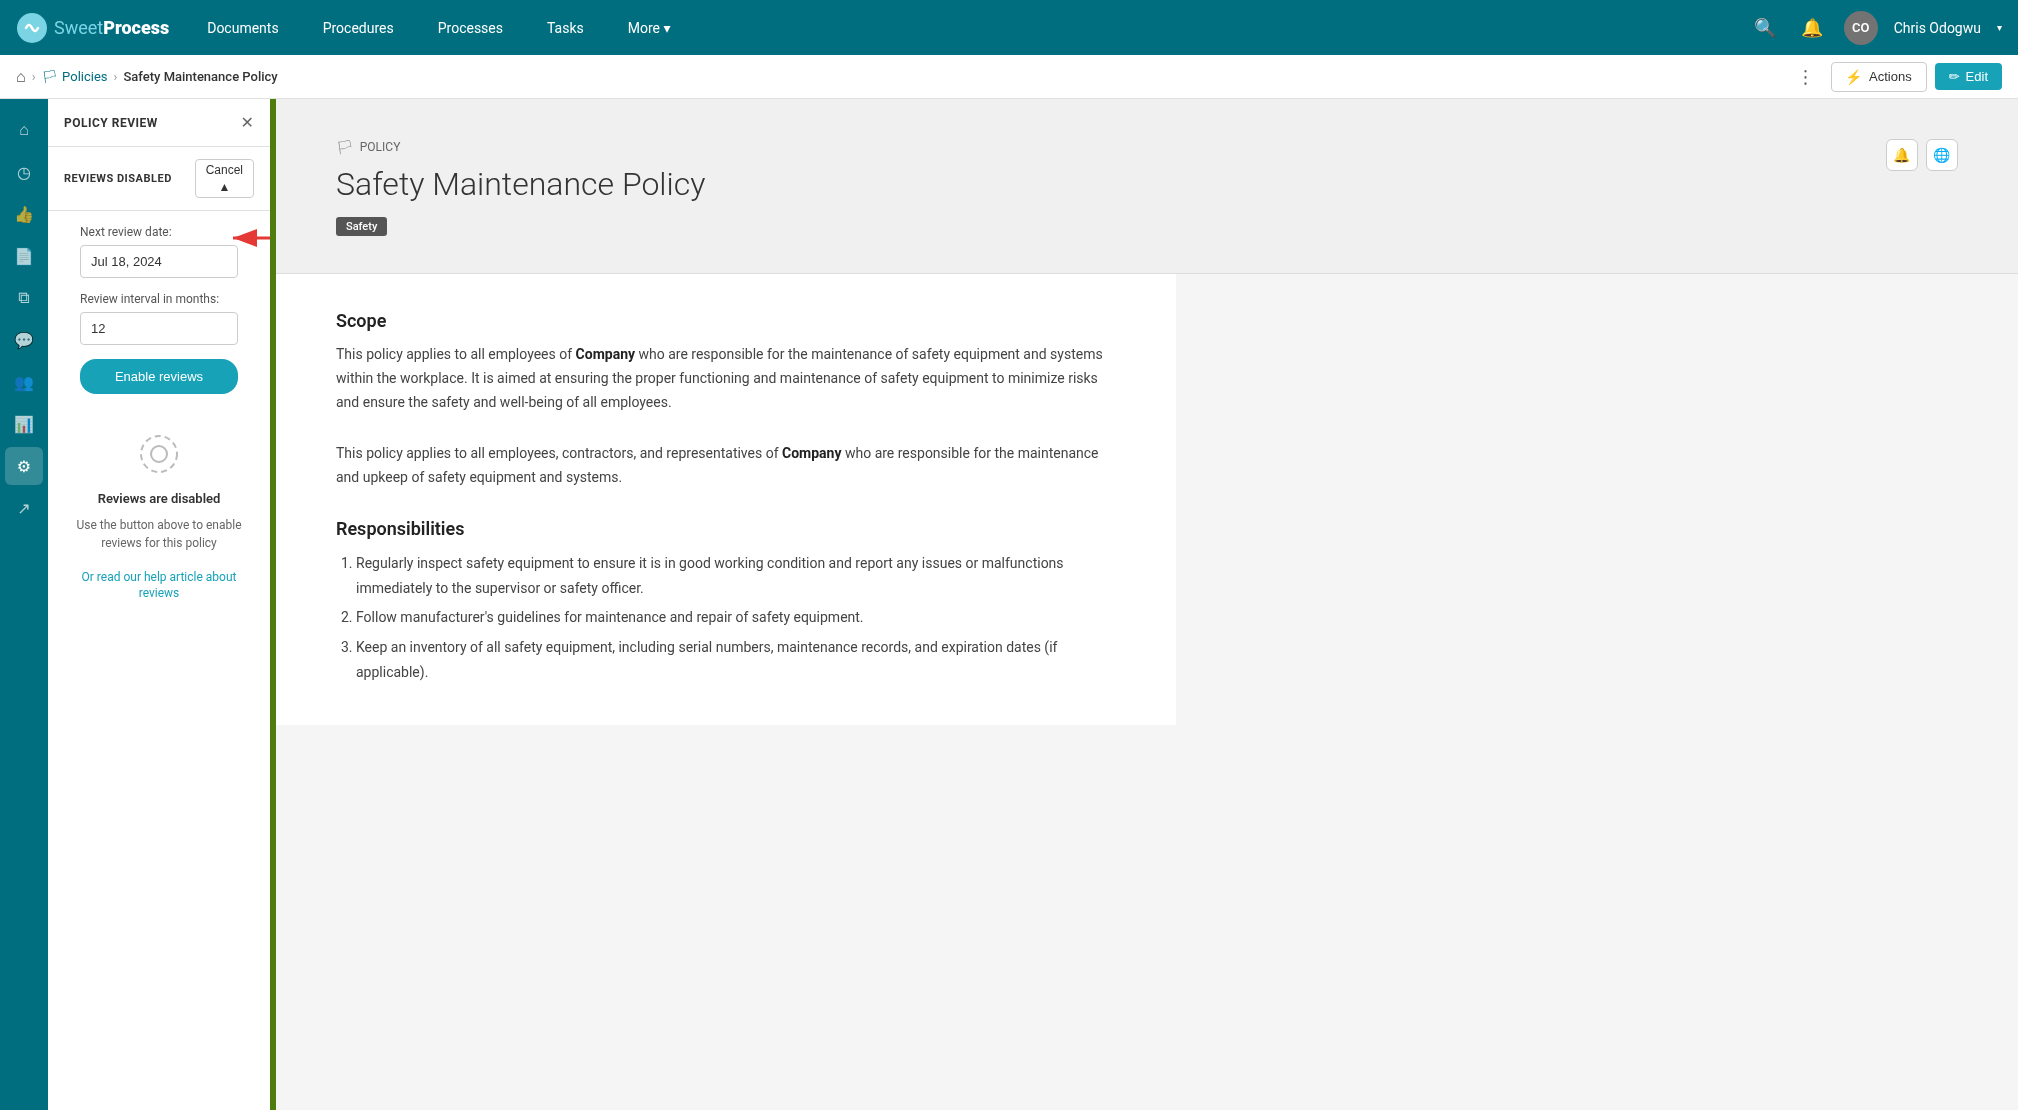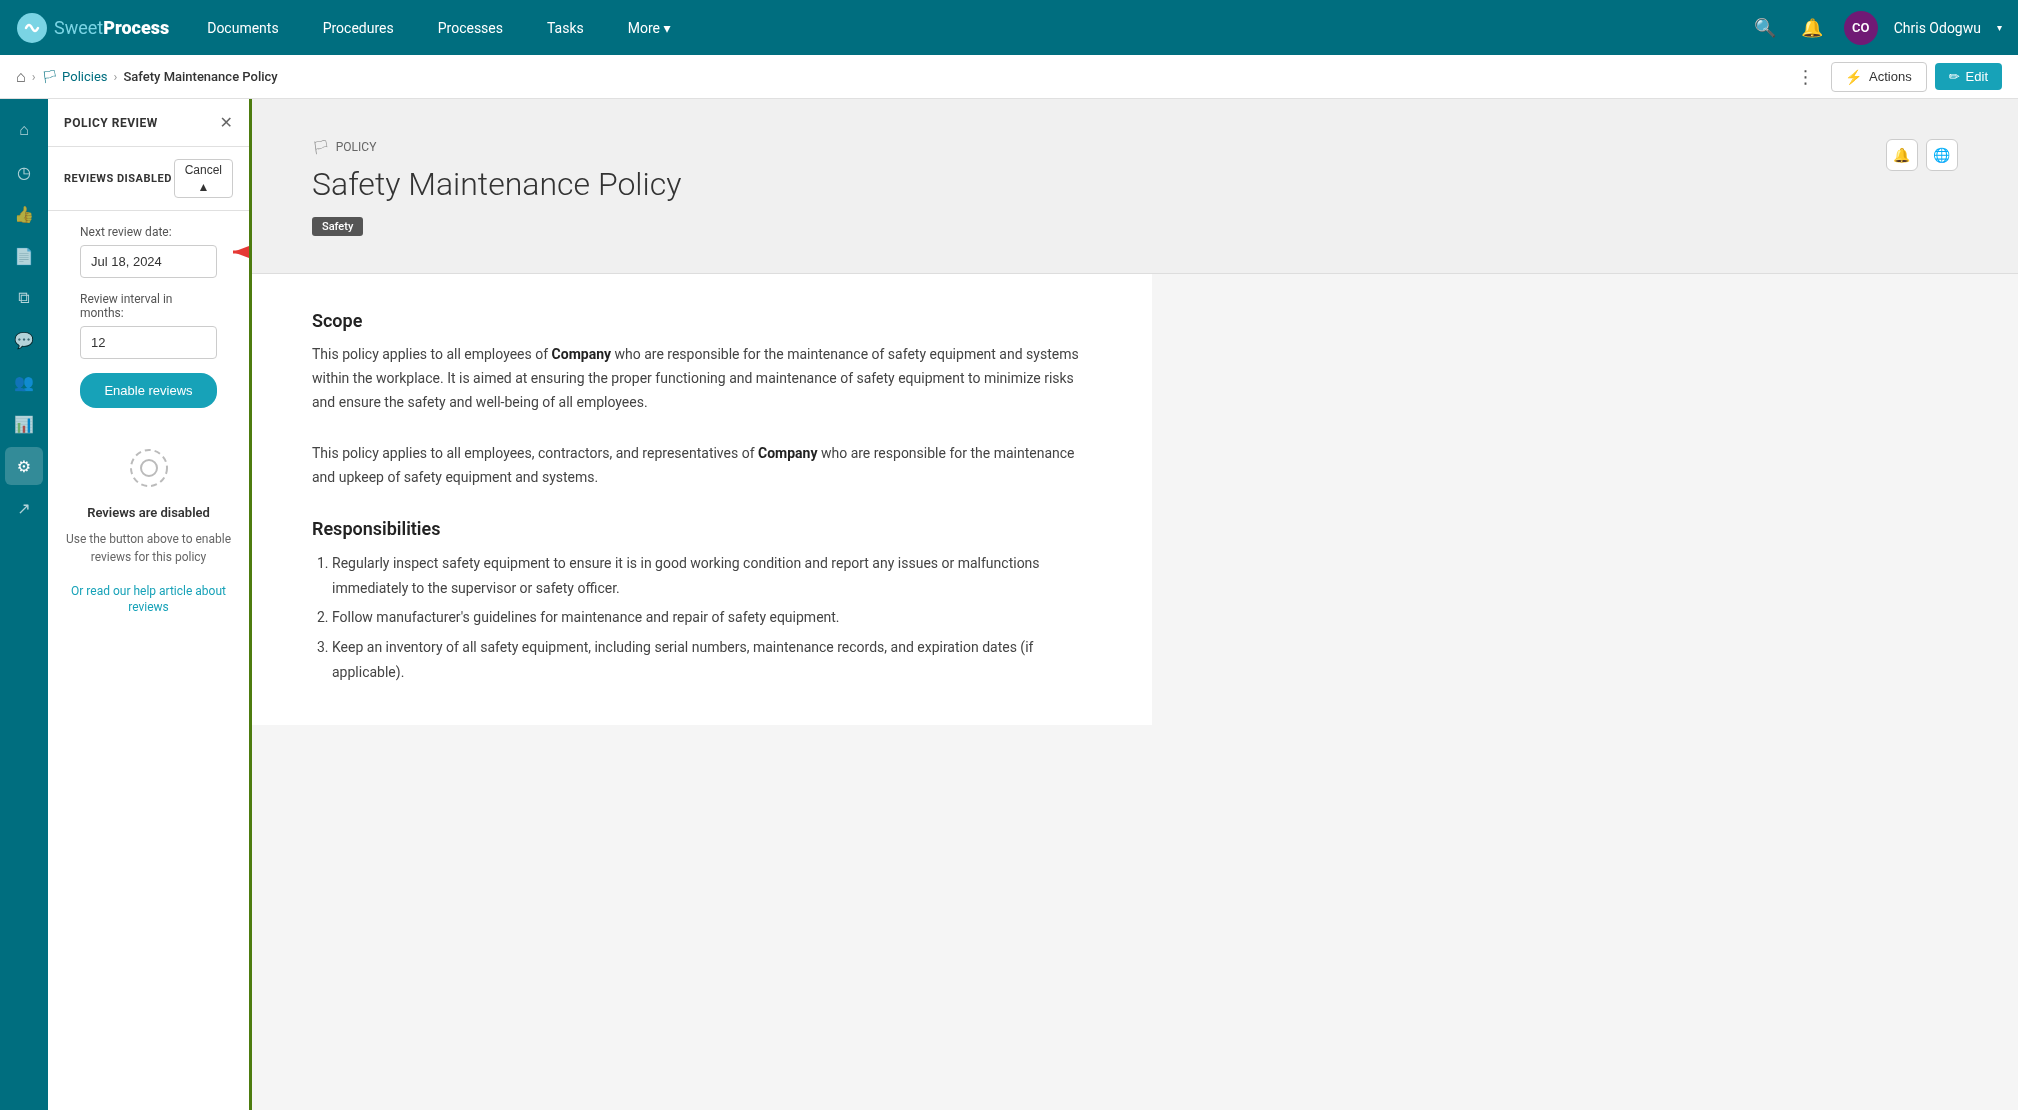--- a/index.html
+++ b/index.html
@@ -54,21 +54,21 @@
       background: none;
       border: none;
       color: white;
       cursor: pointer;
       font-size: 18px;
       padding: 4px;
     }
     .avatar-circle {
       width: 34px;
       height: 34px;
-      background: #701a75;
+      background: #737373;
       border-radius: 50%;
       display: flex;
       align-items: center;
       justify-content: center;
       color: white;
       font-size: 13px;
       font-weight: 600;
     }
     .user-name {
       color: white;
@@ -165,23 +165,23 @@
       justify-content: center;
       font-size: 16px;
     }
     .icon-sidebar-btn.active {
       background: rgba(255,255,255,0.2);
       color: white;
     }
 
     
     .review-panel {
-      width: 204px;
+      width: 228px;
       background: white;
-      border-right: 3px solid #4d7c0f;
+      border-right: 6px solid #4d7c0f;
       flex-shrink: 0;
       overflow-y: auto;
     }
     .review-panel-header {
       display: flex;
       align-items: center;
       justify-content: space-between;
       padding: 14px 16px;
       border-bottom: 1px solid #e0e0e0;
     }

